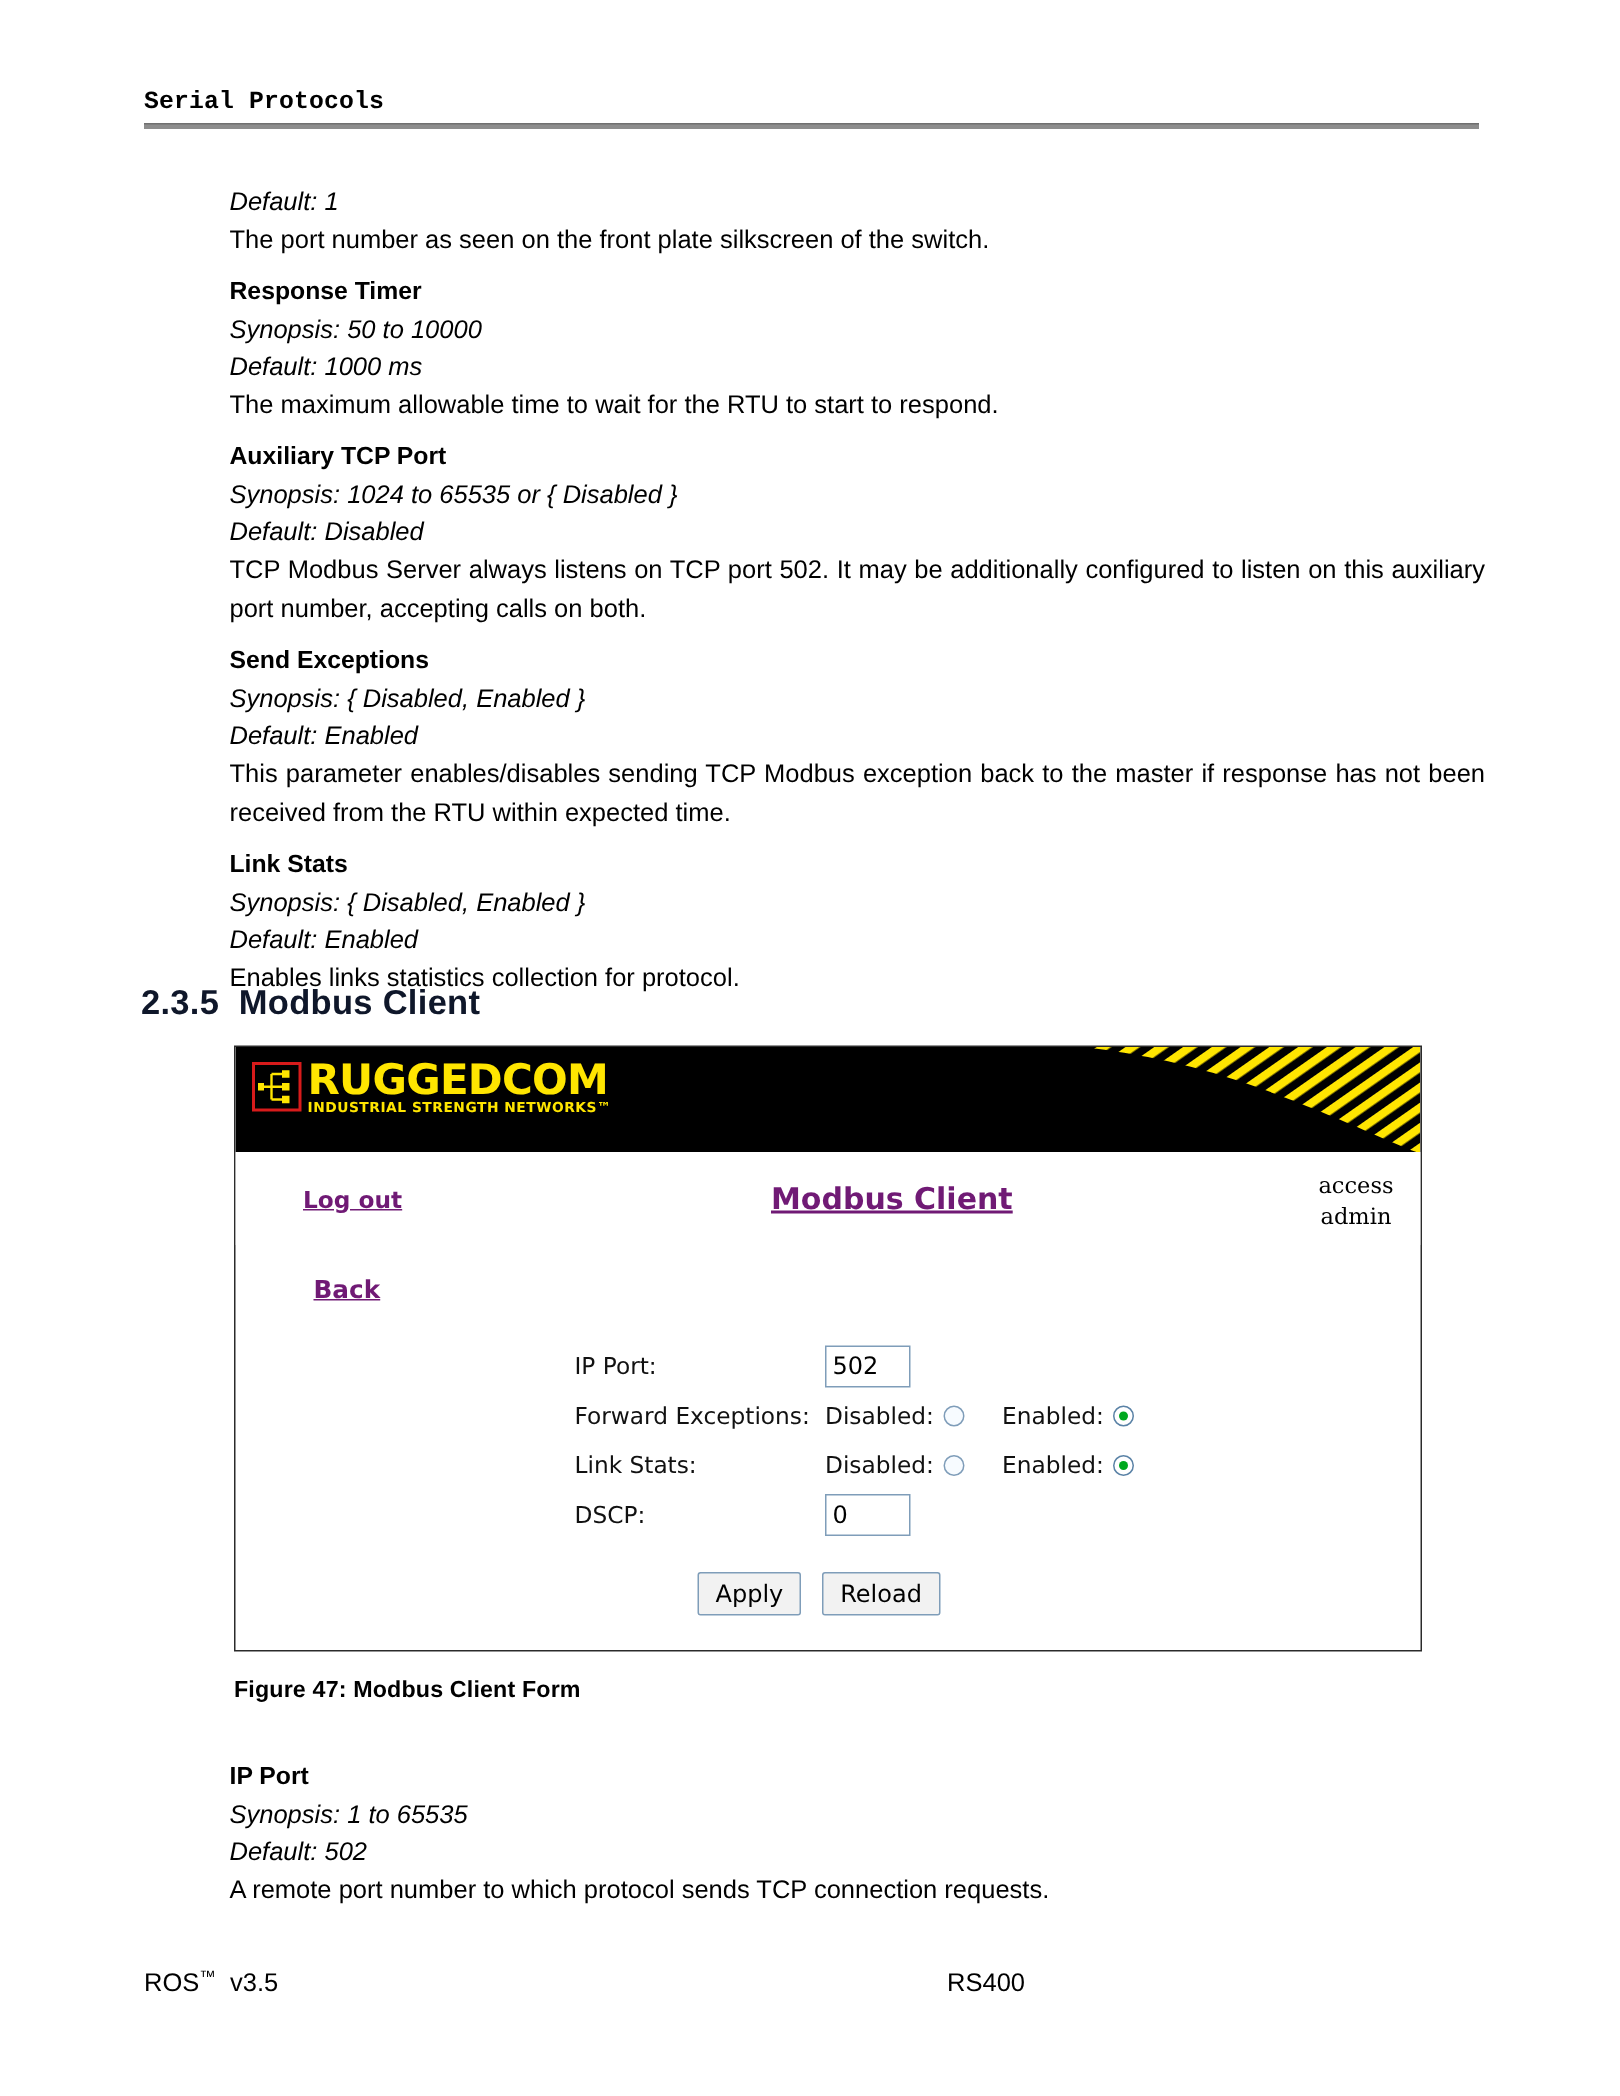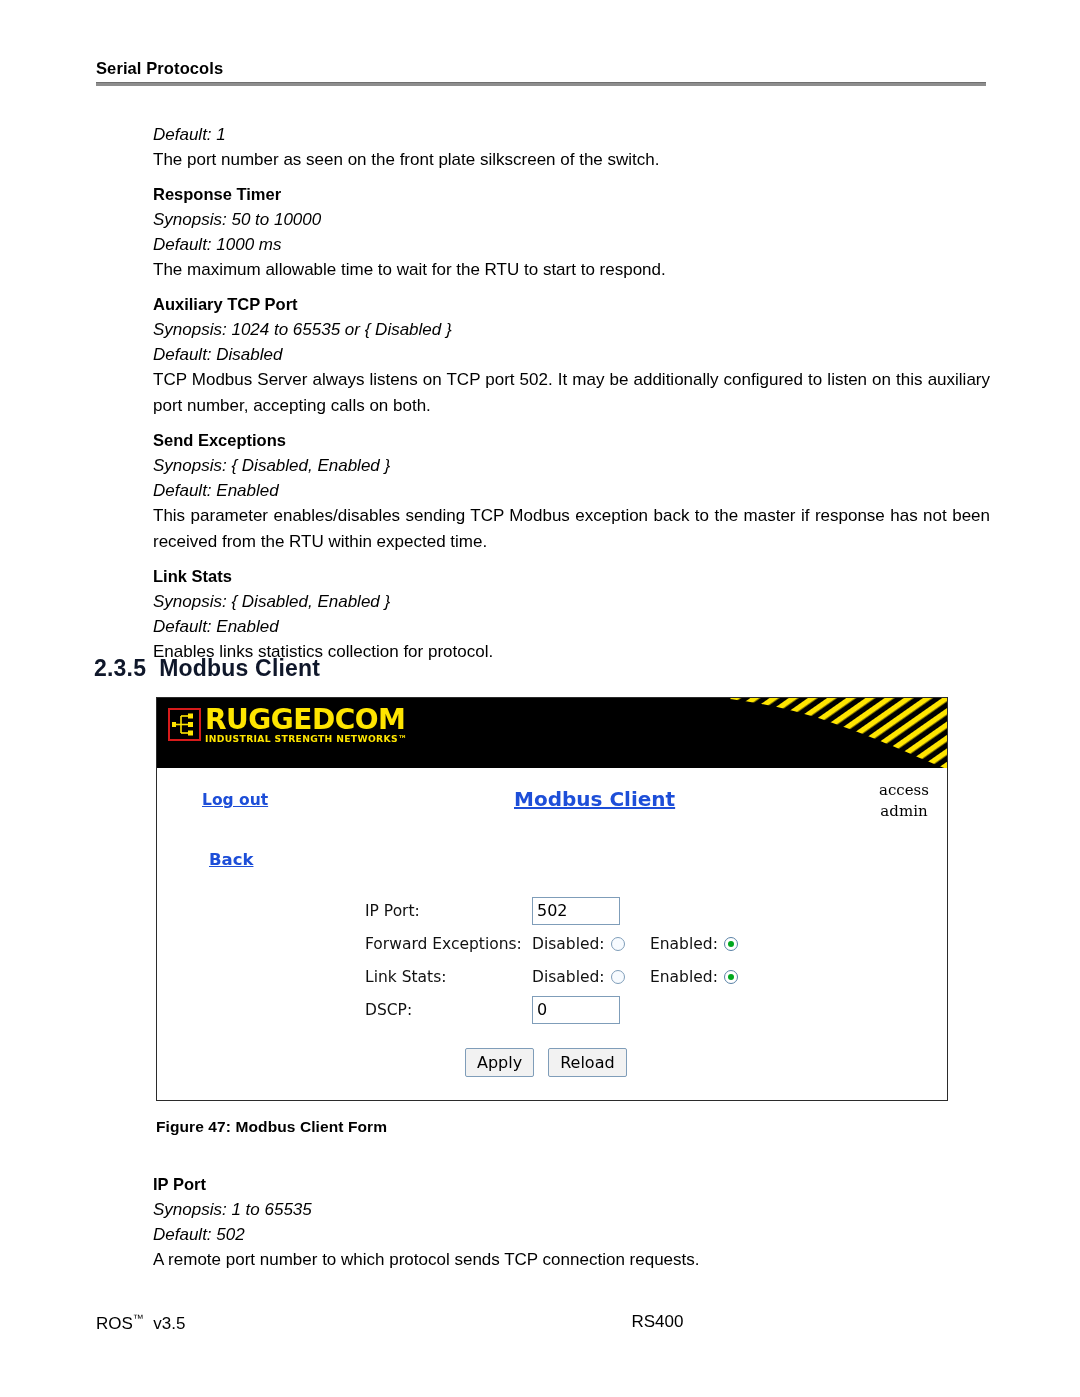--- a/index.html
+++ b/index.html
@@ -21,20 +21,21 @@
     position: absolute;
     left: 96px;
     top: 58px;
     width: 890px;
   }
   .running-header .rh-title {
     font-size: 16.5px;
     font-weight: bold;
     letter-spacing: 0.1px;
     line-height: 20px;
+    font-family: Liberation Mono, monospace;
   }
   .running-header .rh-rule {
     margin-top: 4px;
     height: 3px;
     background: #8d8d8d;
     border-top: 1px solid #707070;
   }
 
   
   .doc-body {
@@ -154,21 +155,21 @@
     margin-top: 48px;
   }
 
   
   .ui-navrow {
     position: relative;
     height: 62px;
     background: #ffffff;
   }
   .ui-link {
-    color: #1d4ed8;
+    color: #701a75;
     font-family: "DejaVu Sans", sans-serif;
     font-weight: bold;
     text-decoration: underline;
     cursor: pointer;
   }
   .logout-link {
     position: absolute;
     left: 45px;
     top: 23px;
     font-size: 15.5px;
@@ -206,23 +207,24 @@
     display: flex;
     align-items: center;
     height: 33px;
   }
   .form-label {
     width: 167px;
     font-family: "DejaVu Sans", sans-serif;
     font-size: 15.5px;
     color: #111;
     white-space: nowrap;
+    margin-left: 18px;
   }
   .txt-input {
-    width: 88px;
+    width: 57px;
     height: 28px;
     border: 1px solid #7f9db9;
     background: #ffffff;
     font-family: "DejaVu Sans", sans-serif;
     font-size: 16px;
     color: #000;
     padding: 0 4px;
     box-sizing: border-box;
     line-height: 26px;
   }

